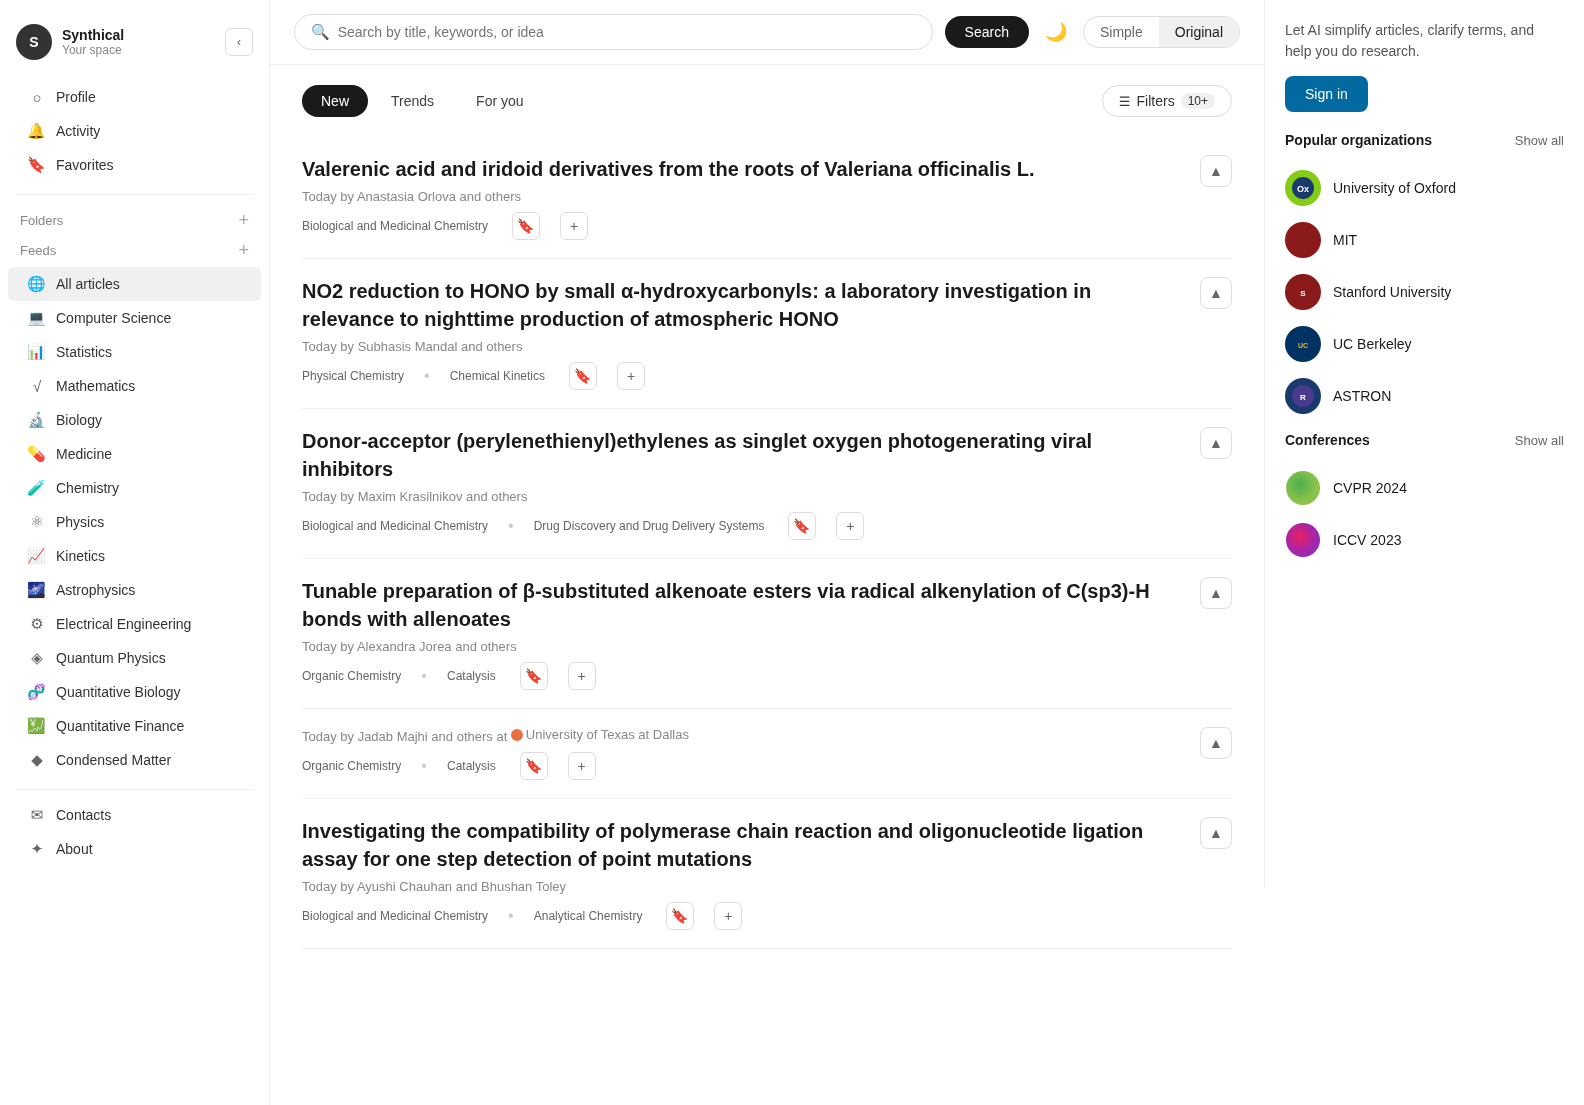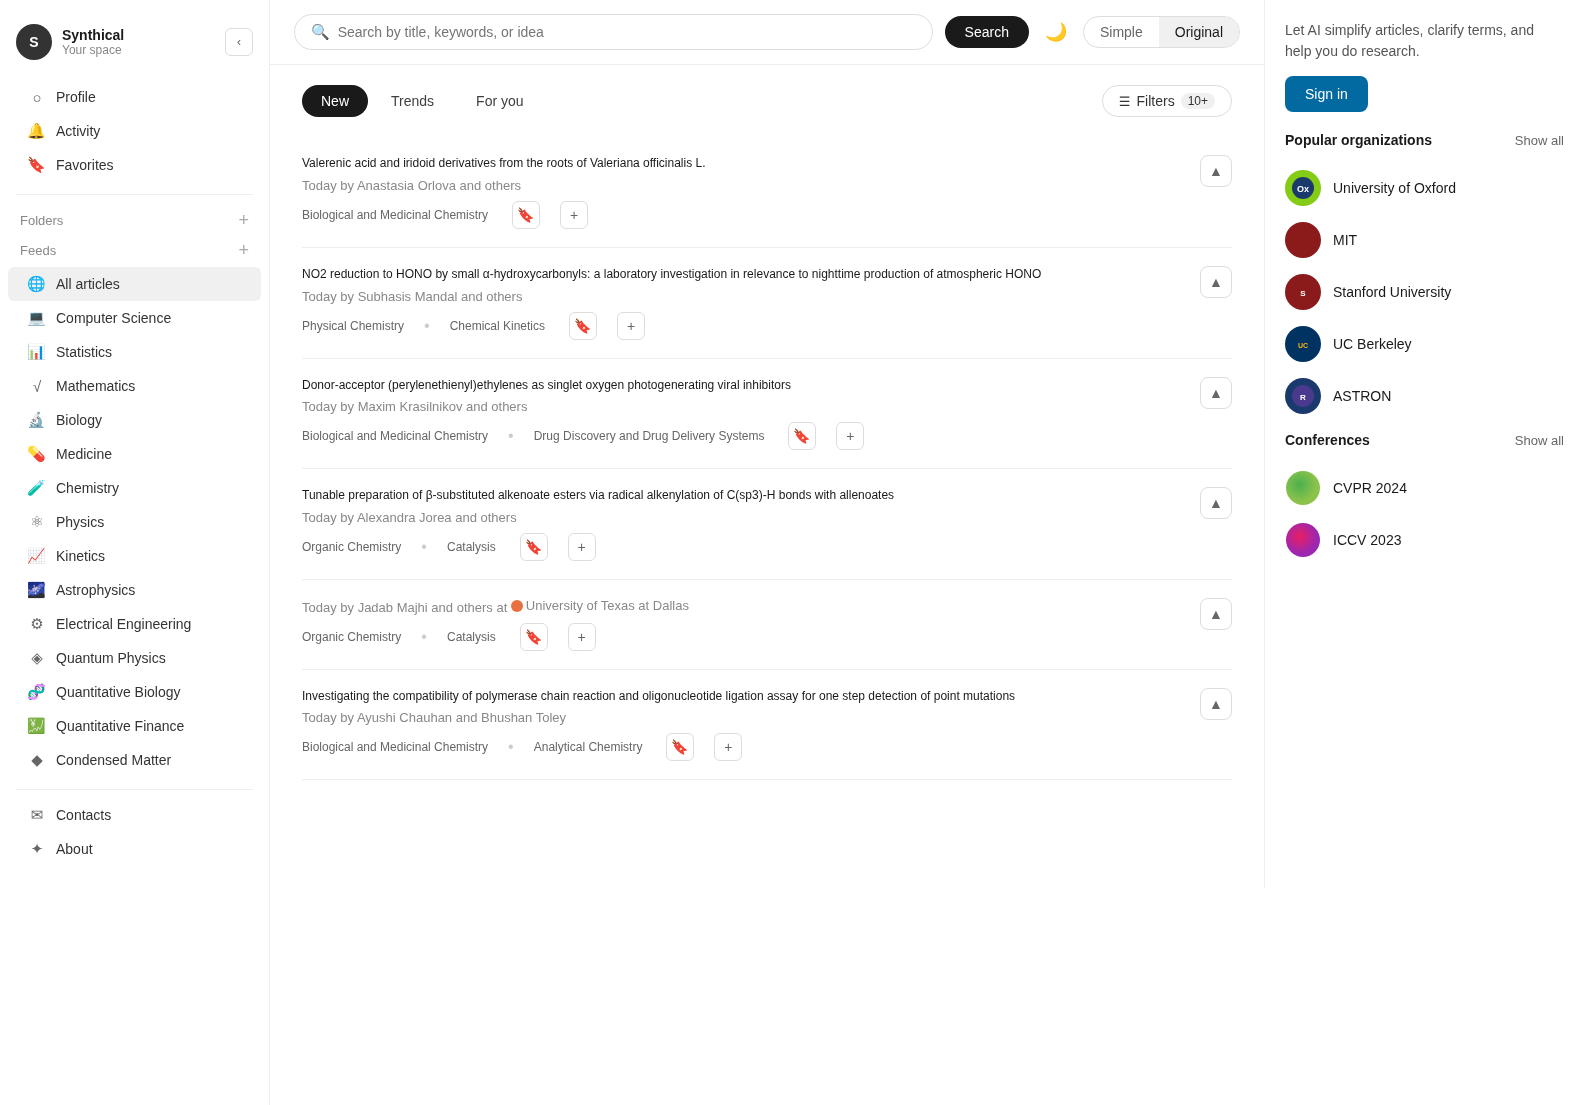--- a/index.html
+++ b/index.html
@@ -156,22 +156,22 @@
     .article-card {
       border-bottom: 1px solid #eee;
       padding: 18px 0;
       display: flex;
       align-items: flex-start;
       justify-content: space-between;
       gap: 16px;
     }
     .article-content { flex: 1; }
     .article-title {
-      font-size: 12px;
-      font-weight: 400;
+      font-size: 20px;
+      font-weight: 700;
       line-height: 1.4;
       color: #1a1a1a;
       margin-bottom: 6px;
       cursor: pointer;
     }
     .article-meta {
       font-size: 13px;
       color: #888;
       margin-bottom: 8px;
     }

